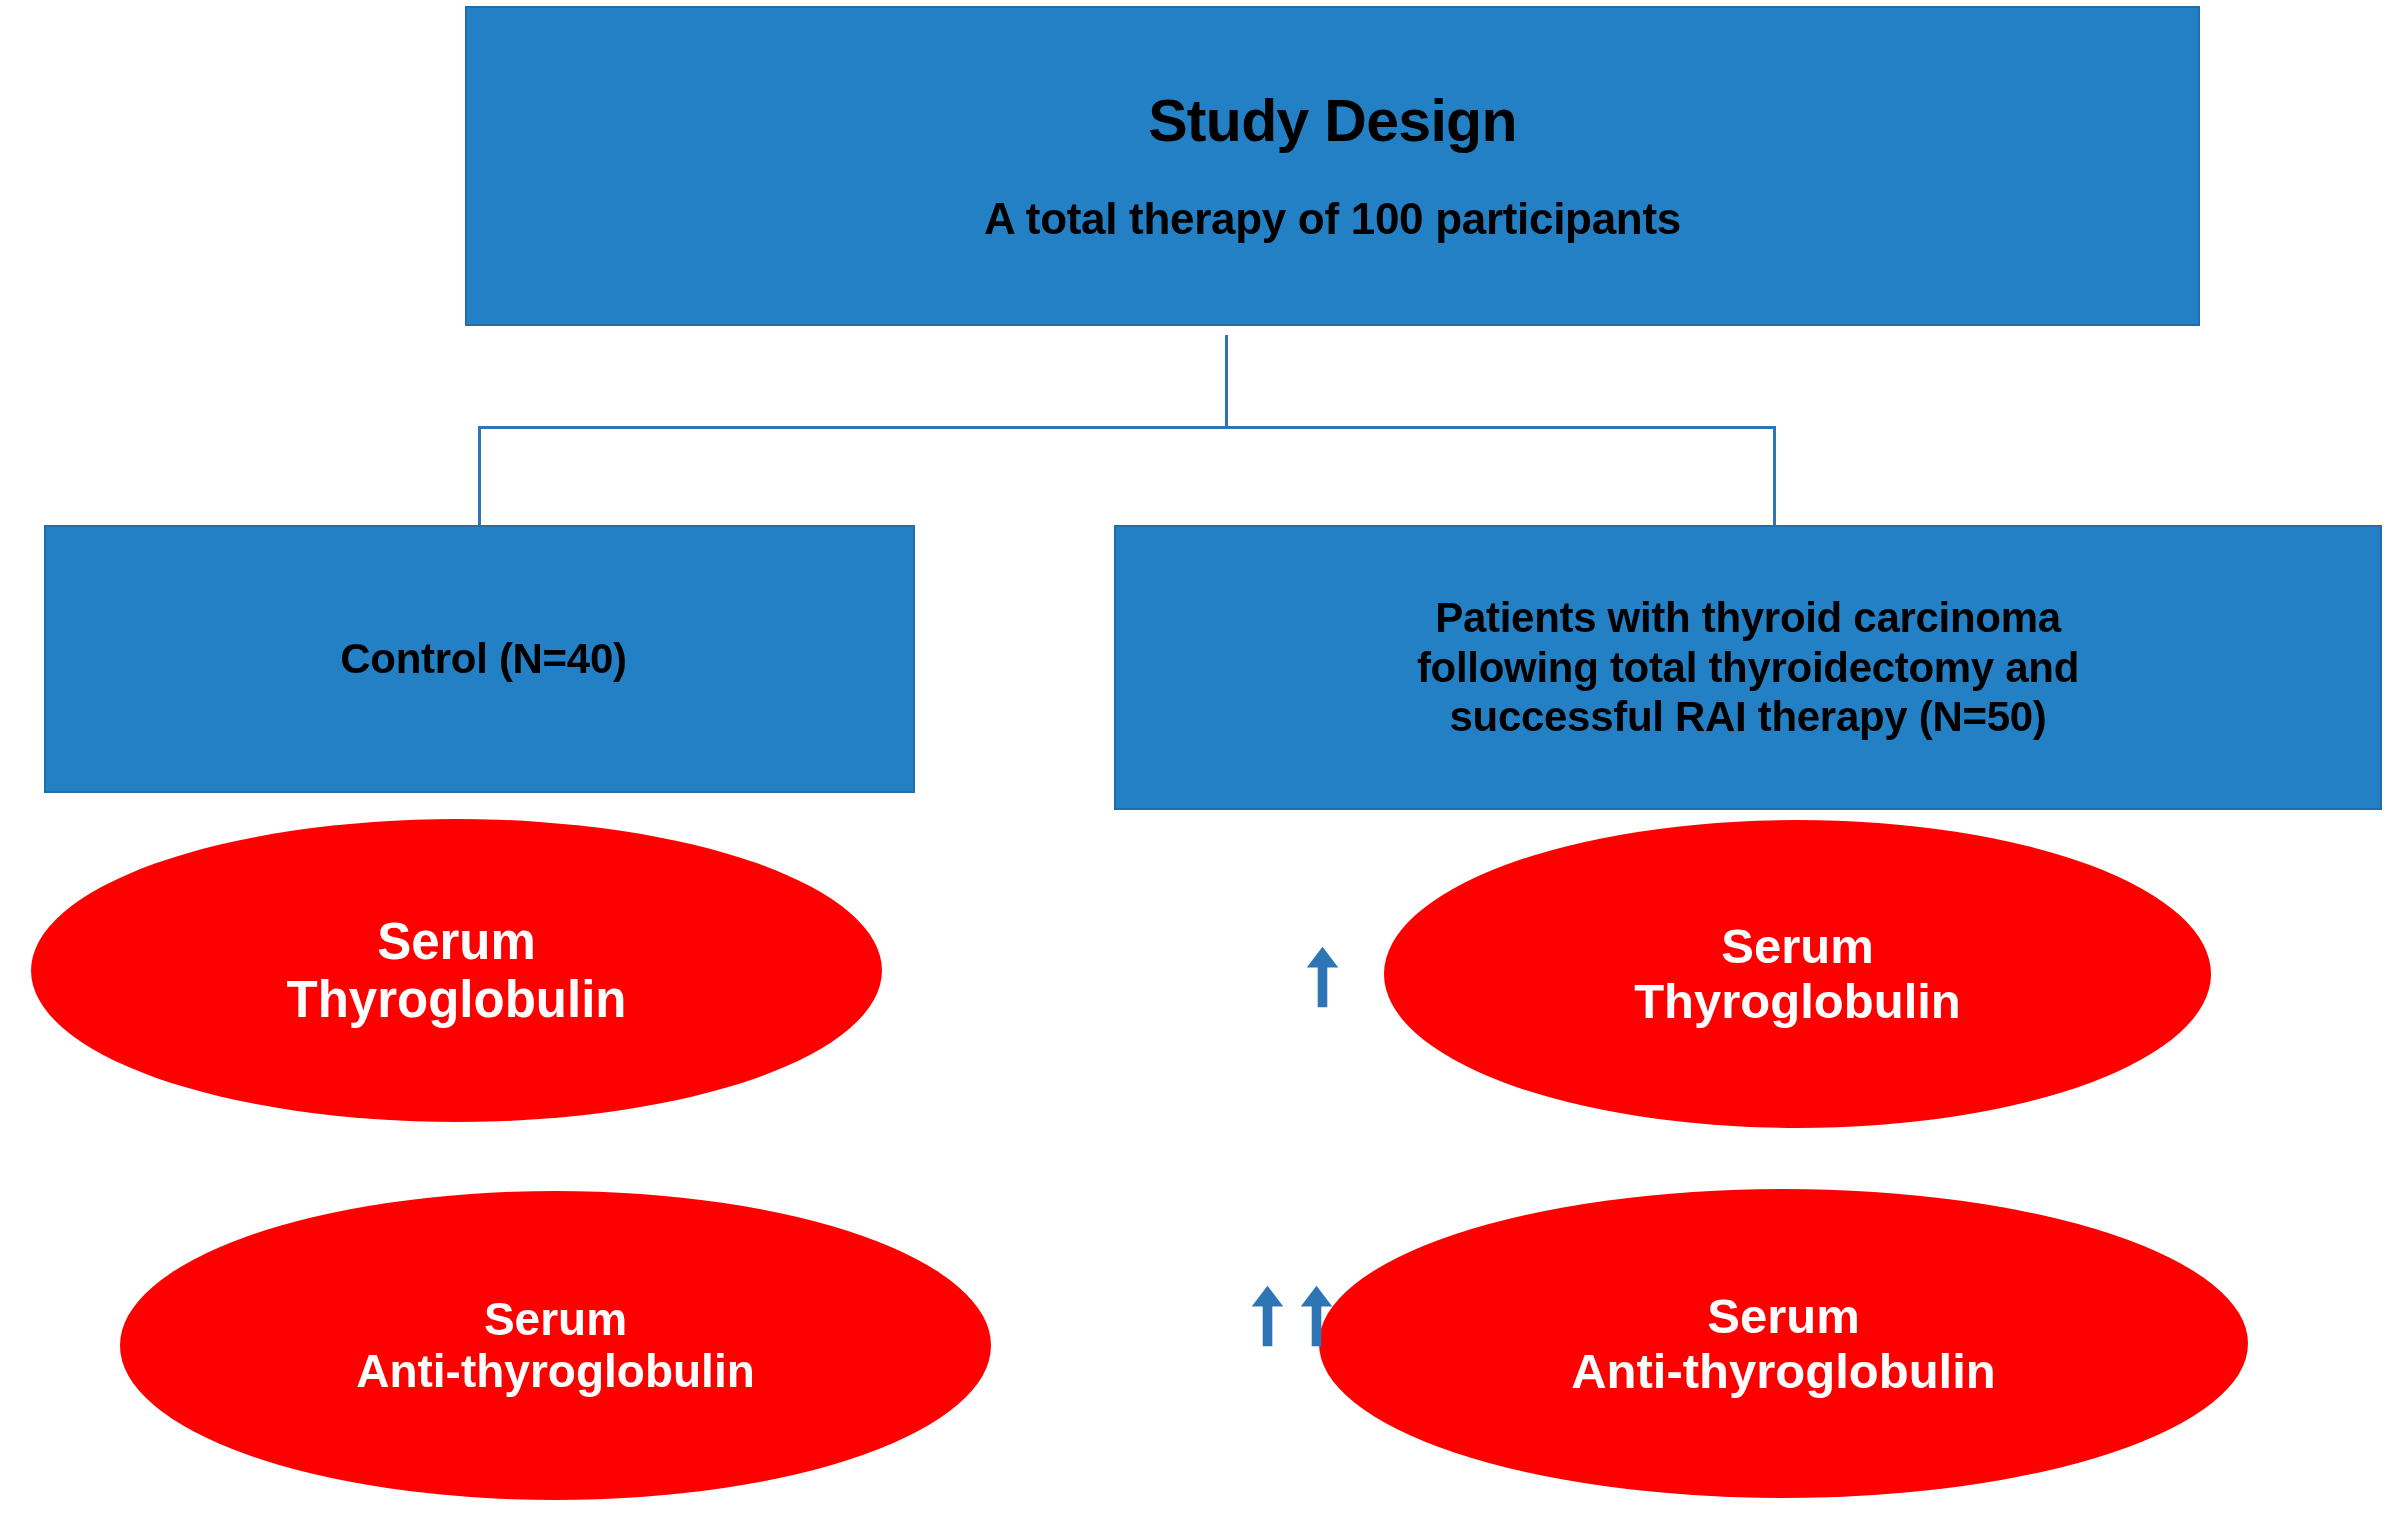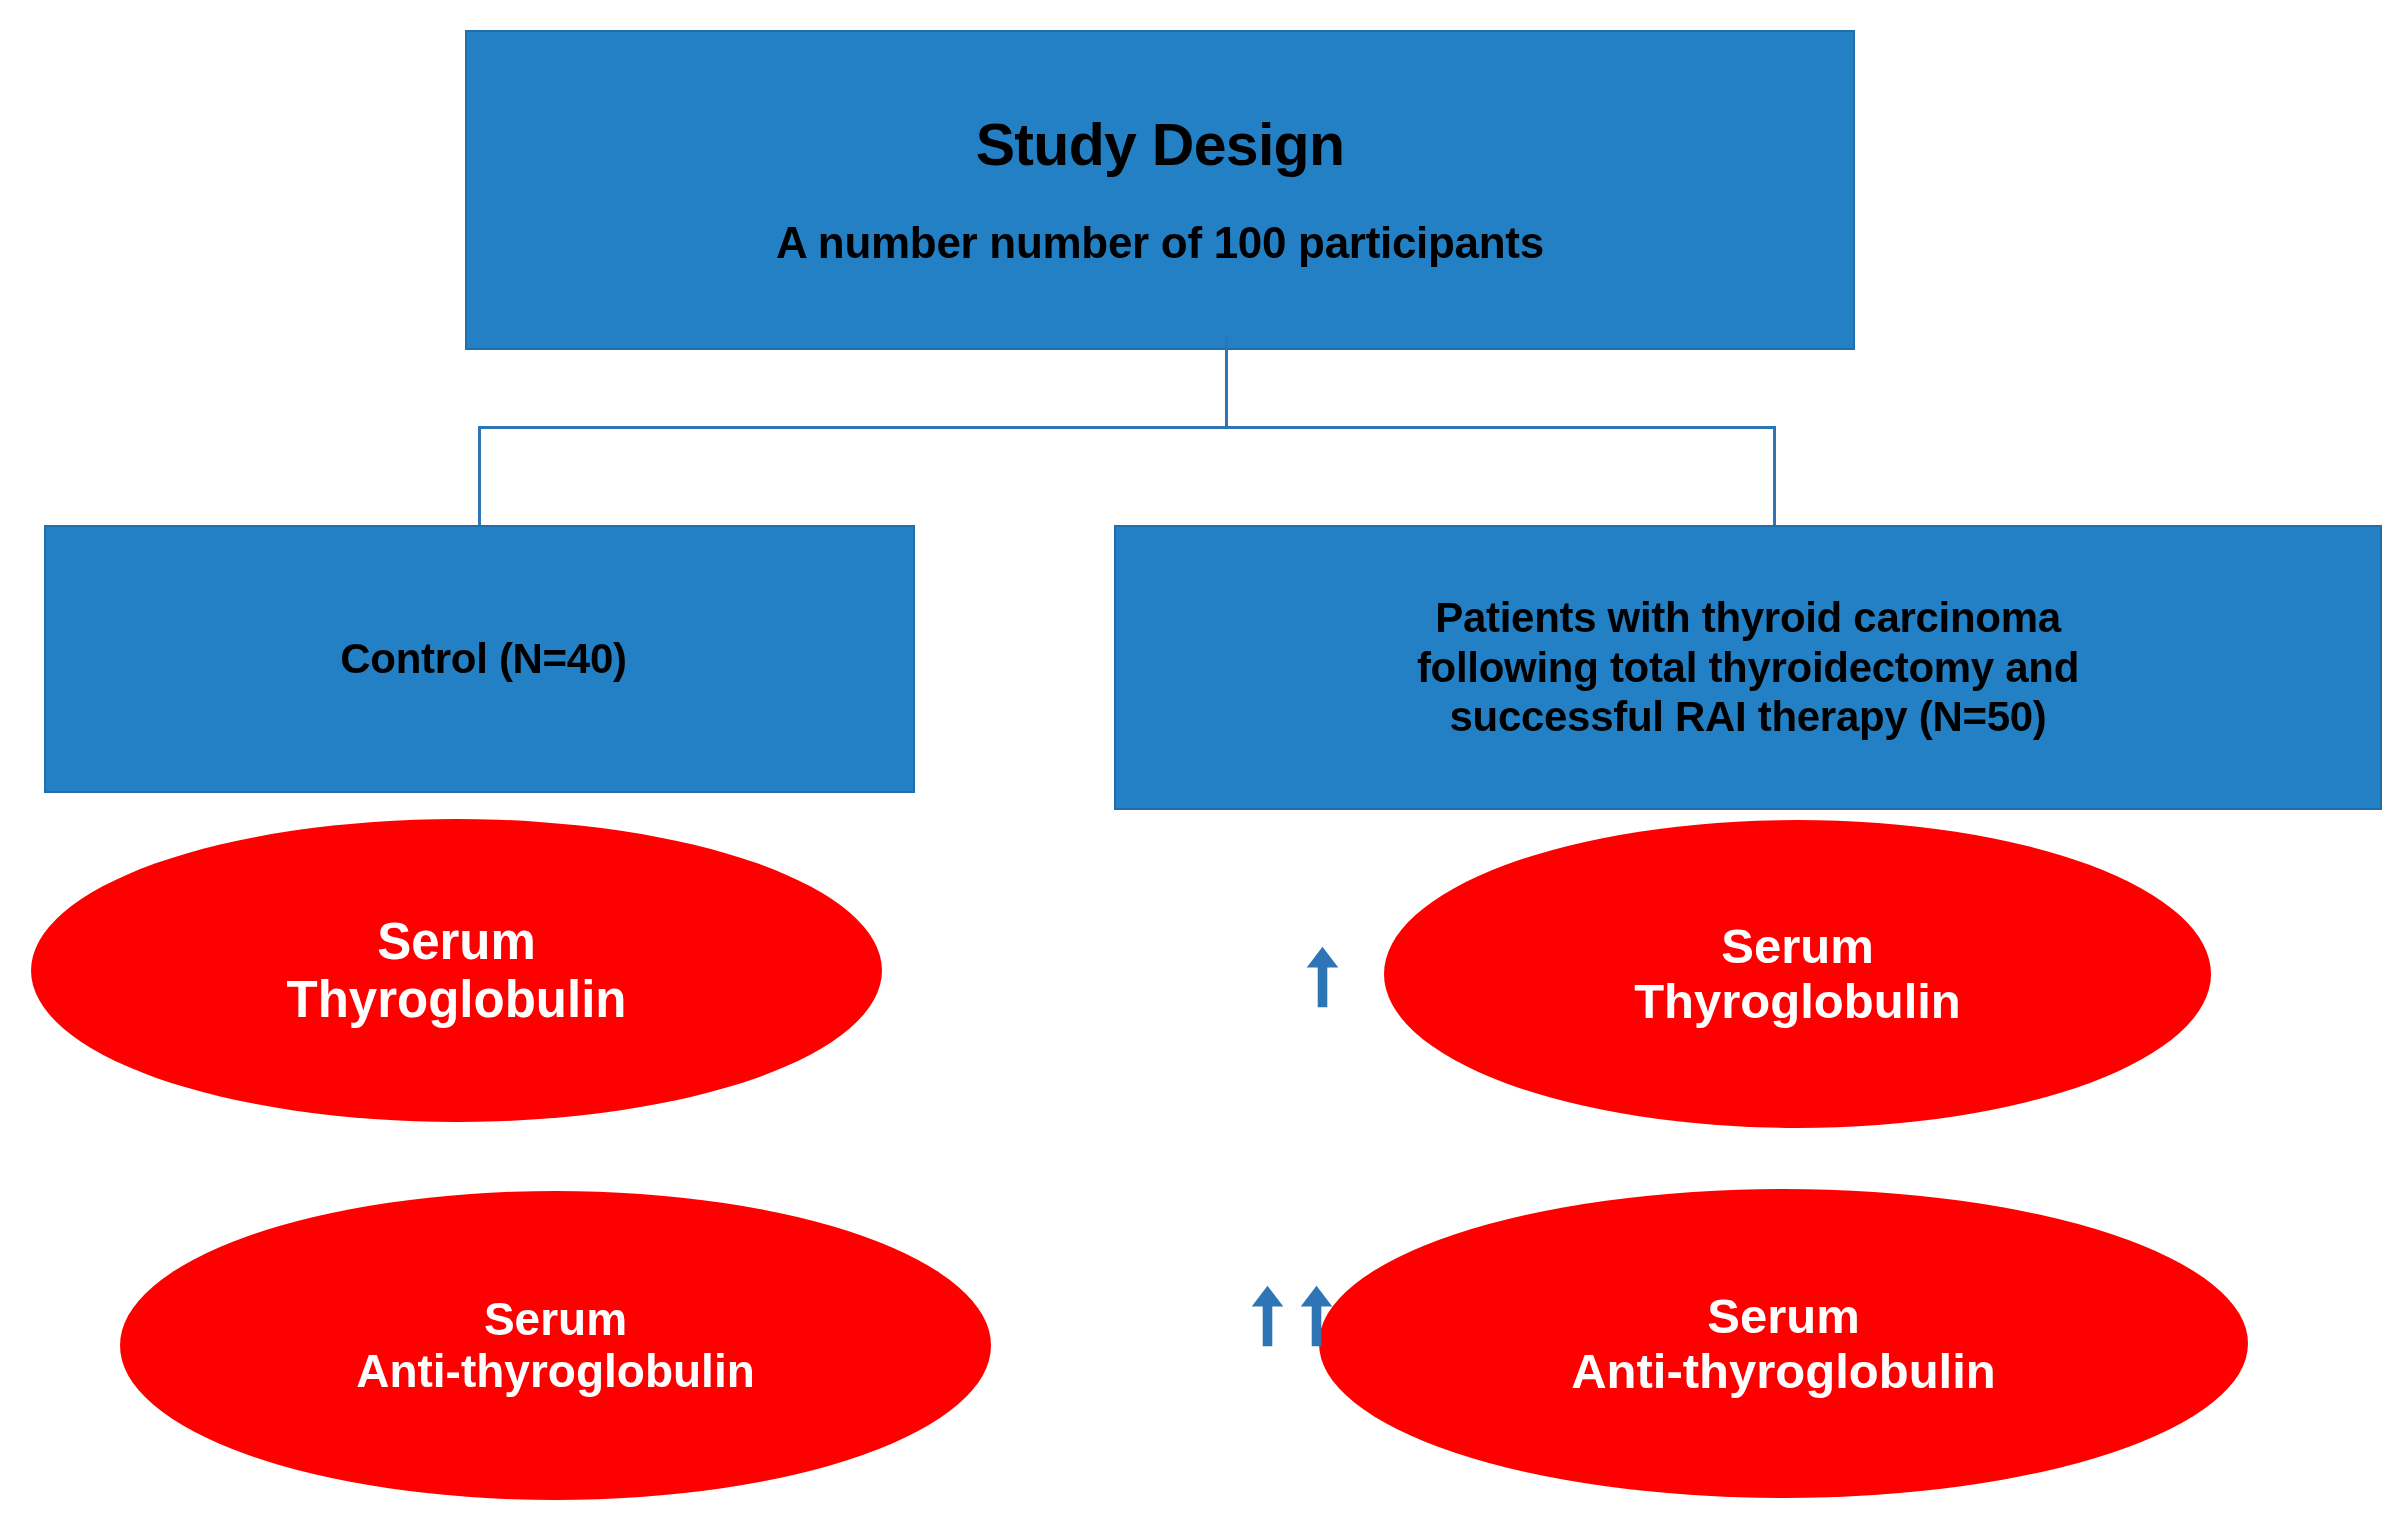--- a/index.html
+++ b/index.html
@@ -29,22 +29,22 @@
     align-items: center;
     justify-content: center;
     color: #000000;
     font-weight: bold;
     text-align: center;
     line-height: 1.18;
   }
 
   #box-top {
     left: 465px;
-    top: 30px;
-    width: 1390px;
+    top: 6px;
+    width: 1735px;
     height: 320px;
   }
   #box-top .title {
     font-size: 59px;
     letter-spacing: -0.7px;
     margin-bottom: 37px;
   }
   #box-top .subtitle {
     font-size: 44px;
     letter-spacing: -0.3px;
@@ -120,21 +120,21 @@
     display: block;
   }
 </style>
 </head>
 <body>
 
 <div id="canvas">
 
   <div class="box" id="box-top">
     <span class="title">Study Design</span>
-    <span class="subtitle">A number  number of 100 participants</span>
+    <span class="subtitle">A total  therapy of 100 participants</span>
   </div>
 
   <div class="connector v-line" id="conn-stem"></div>
   <div class="connector h-line" id="conn-bar"></div>
   <div class="connector v-line" id="conn-left-drop"></div>
   <div class="connector v-line" id="conn-right-drop"></div>
 
   <div class="box" id="box-control">
     <span>Control (N=40)</span>
   </div>

